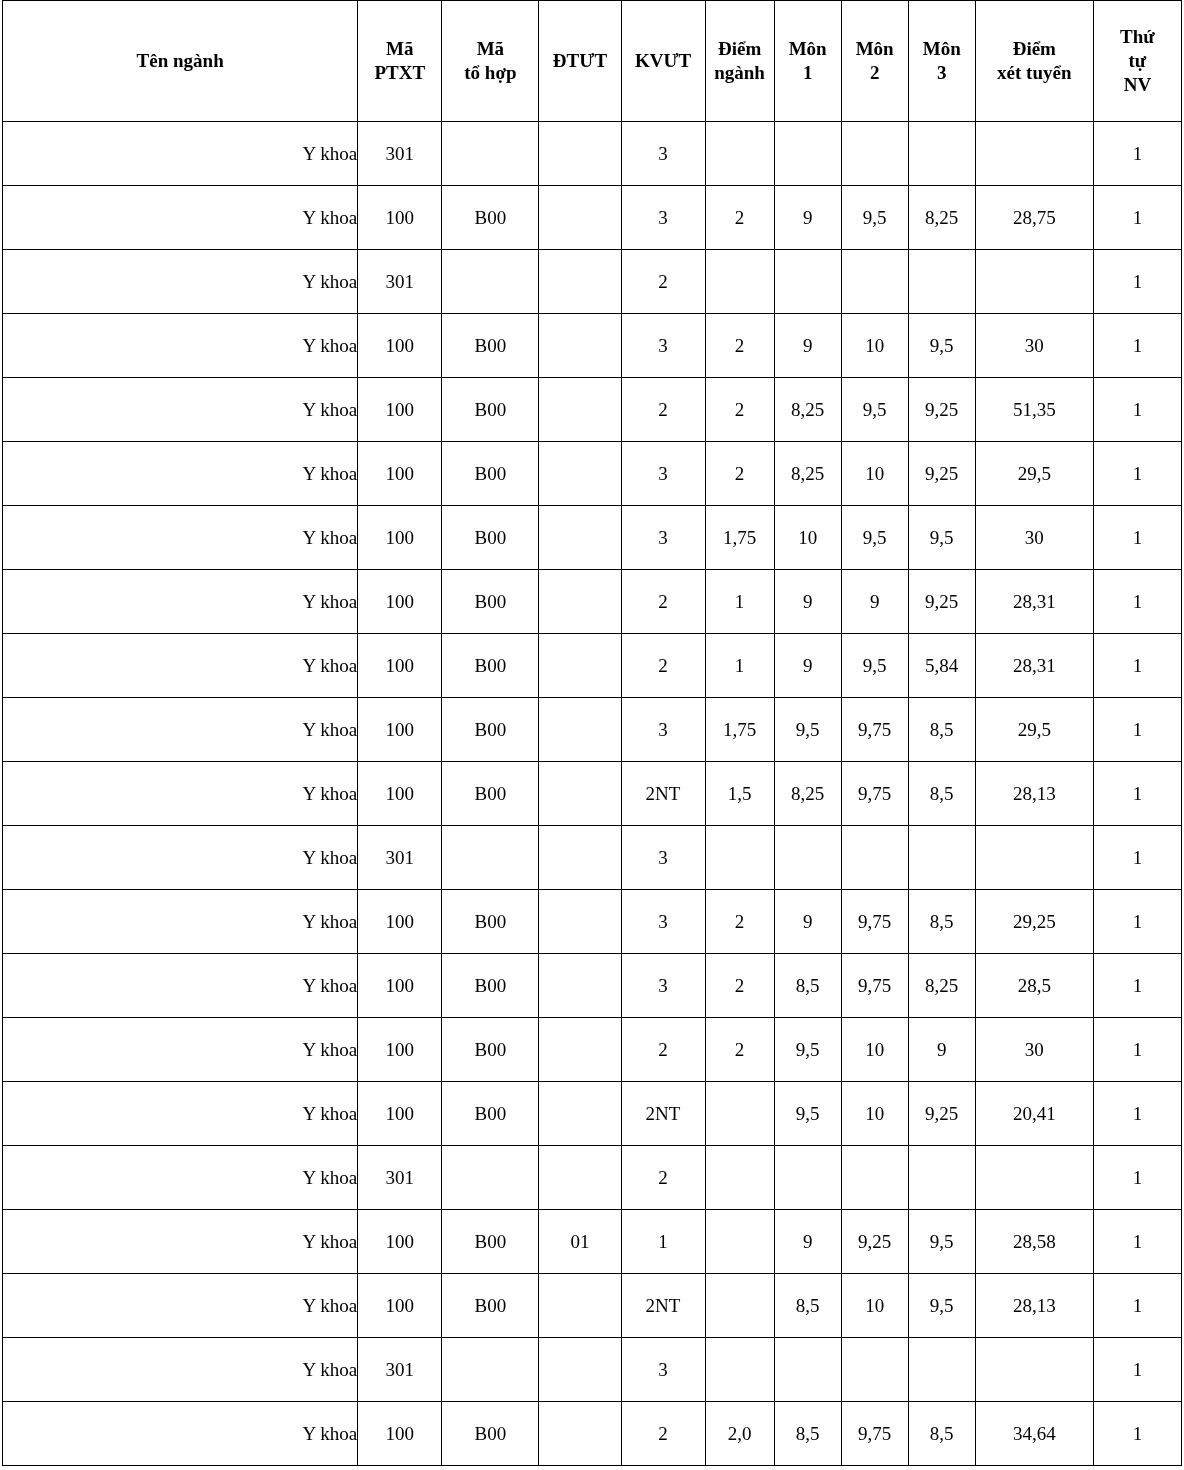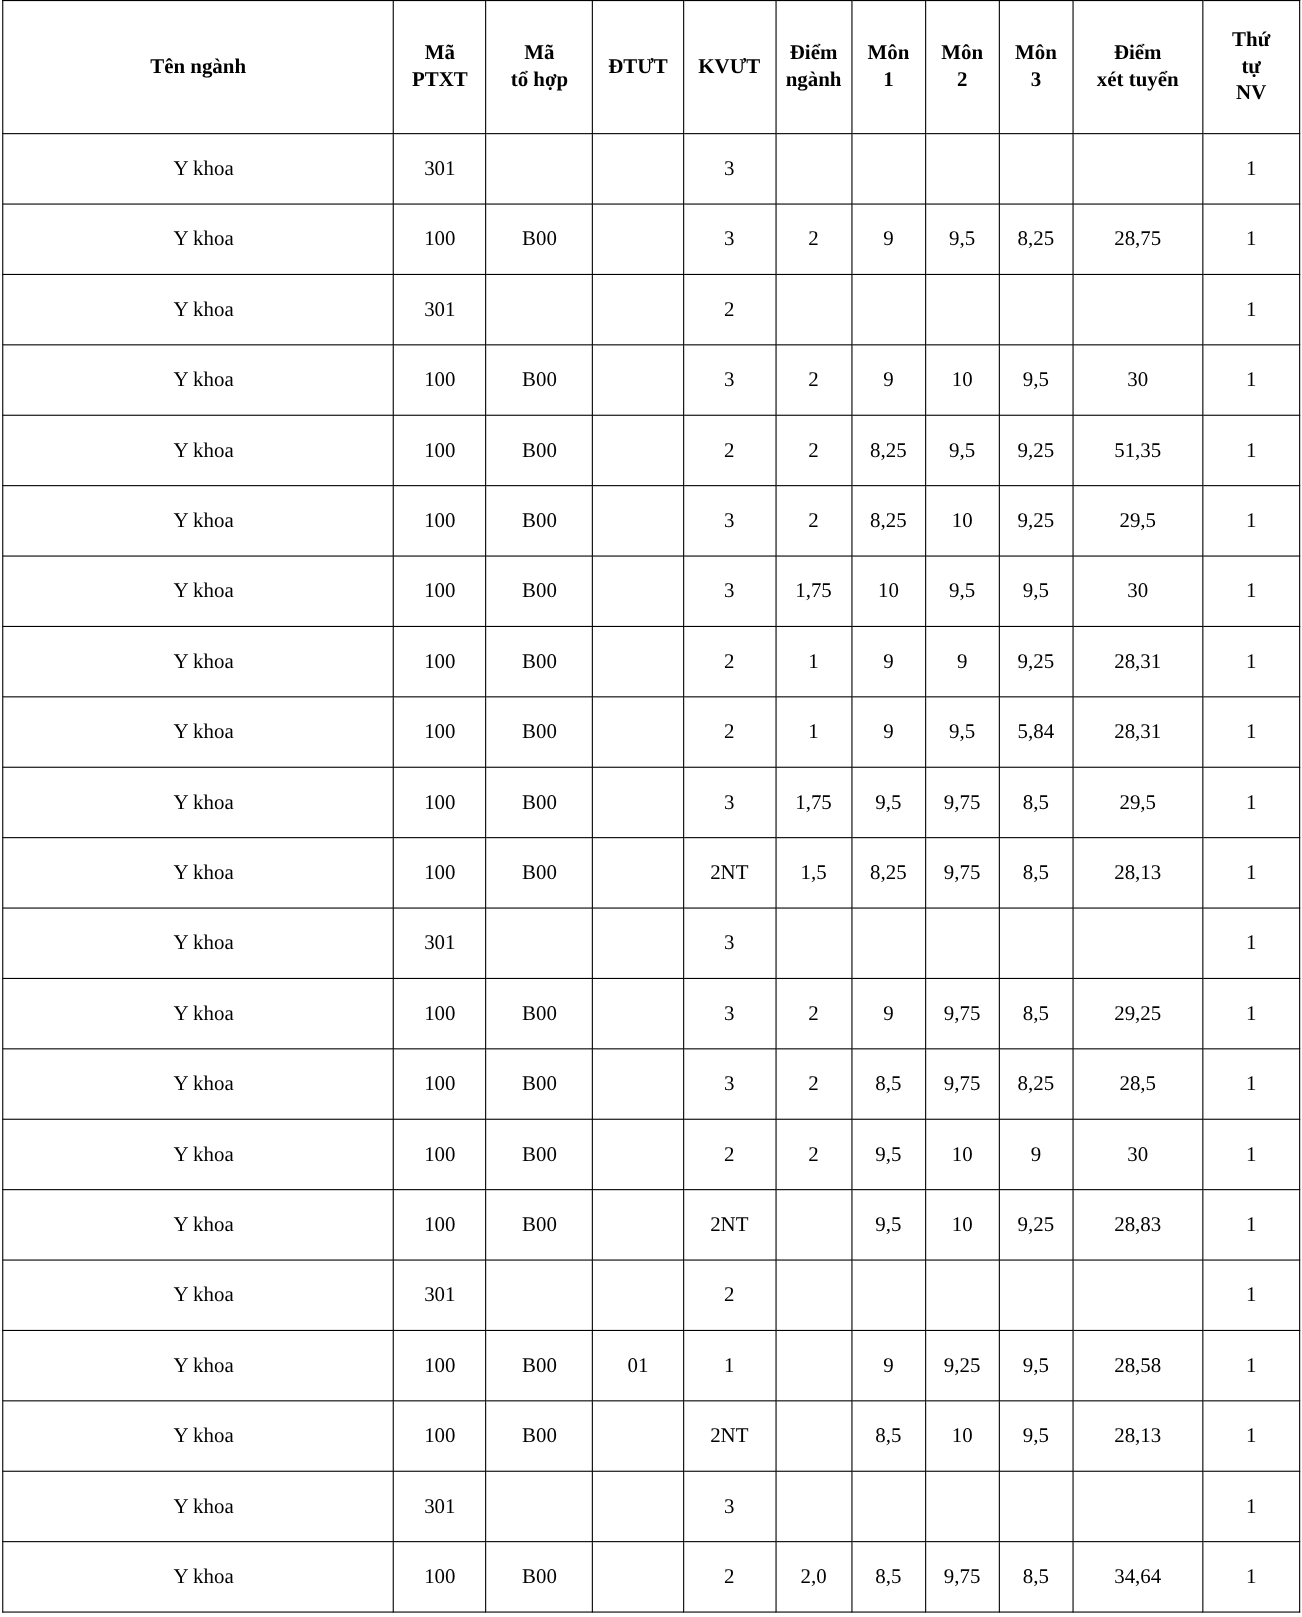--- a/index.html
+++ b/index.html
@@ -37,21 +37,21 @@
     font-weight: bold;
     text-align: center;
     height: 112px;
     padding: 4px 2px;
   }
   table.score-table tbody td {
     height: 63px;
     text-align: center;
   }
   table.score-table tbody td.name {
-    text-align: center;
+    text-align: right;
     padding-left: 10px;
   }
   
   col.c-name    { width: 355px; }
   col.c-ptxt    { width: 84px; }
   col.c-tohop   { width: 97px; }
   col.c-dtut    { width: 82px; }
   col.c-kvut    { width: 84px; }
   col.c-cong    { width: 69px; }
   col.c-m1      { width: 67px; }
@@ -327,21 +327,21 @@
         <tr>
           <td class="name">Y khoa</td>
           <td>100</td>
           <td>B00</td>
           <td></td>
           <td>2NT</td>
           <td></td>
           <td>9,5</td>
           <td>10</td>
           <td>9,25</td>
-          <td>28,83</td>
+          <td>20,41</td>
           <td>1</td>
         </tr>
         <tr>
           <td class="name">Y khoa</td>
           <td>301</td>
           <td></td>
           <td></td>
           <td>2</td>
           <td></td>
           <td></td>

